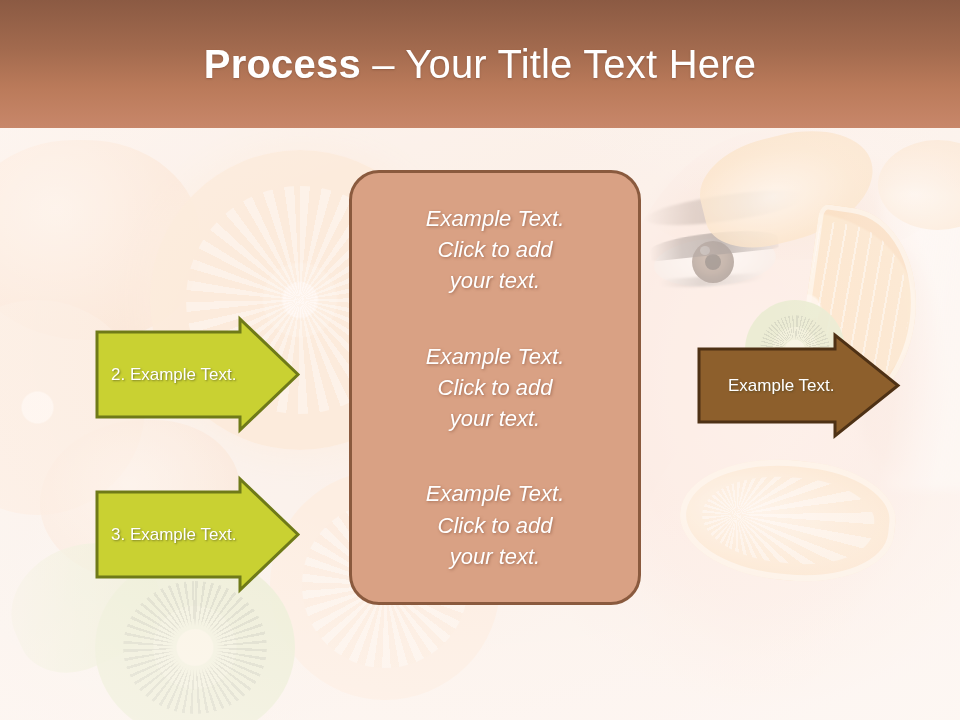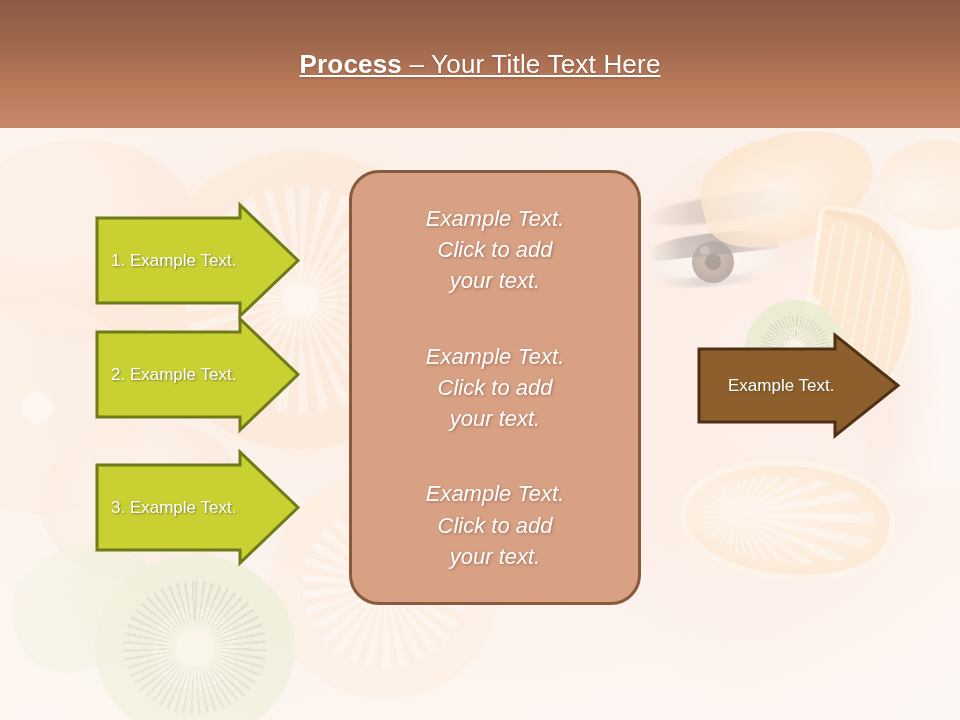--- a/index.html
+++ b/index.html
@@ -277,25 +277,24 @@
     position: absolute;
     left: 0; top: 0;
     width: 960px; height: 128px;
     background: linear-gradient(180deg, #8b5a43 0%, #a26a4e 38%, #ba7a5a 68%, #c8876a 100%);
     display: flex;
     align-items: center;
     justify-content: center;
   }
   .title-text {
     color: #ffffff;
-    font-size: 26px;
+    font-size: 40px;
     letter-spacing: .2px;
     white-space: nowrap;
     text-shadow: 0 1px 2px rgba(90,50,35,.35);
-    text-decoration: underline;
   }
   .title-strong { font-weight: bold; }
   .title-rest { font-weight: normal; }
 
   
   .arrow {
     position: absolute;
     display: flex;
     align-items: center;
   }
@@ -305,21 +304,21 @@
     color: #ffffff;
     font-size: 17px;
     white-space: nowrap;
     text-shadow: 1px 1px 2px rgba(60,60,30,.55);
     z-index: 2;
   }
   .green-arrow { left: 95px; width: 205px; height: 115px; }
   .green-arrow .arrow-label { margin-left: 16px; }
   .ga1 { top: 203px; }
   .ga2 { top: 317px; }
-  .ga3 { top: 450px; }
+  .ga3 { top: 477px; }
 
   .brown-arrow {
     left: 697px; top: 333px; width: 203px; height: 105px;
   }
   .brown-arrow .arrow-label { margin-left: 31px; font-size: 17px; }
 
   
   .center-box {
     position: absolute;
     left: 349px; top: 170px;
@@ -379,26 +378,20 @@
     <div class="bg-layer orange-lower"></div>
 
     <div class="bg-wash"></div>
     <div class="bg-vignette"></div>
   </div>
 
   <div class="title-banner">
     <div class="title-text"><span class="title-strong">Process</span><span class="title-rest"> – Your Title Text Here</span></div>
   </div>
 
-  <div class="arrow green-arrow ga1">
-    <svg viewBox="0 0 205 115" preserveAspectRatio="none">
-      <polygon points="2,15 145,15 145,2 203,57.5 145,113 145,100 2,100" fill="#c9d132" stroke="#6f7a18" stroke-width="3" stroke-linejoin="miter"></polygon>
-    </svg>
-    <span class="arrow-label">1. Example Text.</span>
-  </div>
 
   <div class="arrow green-arrow ga2">
     <svg viewBox="0 0 205 115" preserveAspectRatio="none">
       <polygon points="2,15 145,15 145,2 203,57.5 145,113 145,100 2,100" fill="#c9d132" stroke="#6f7a18" stroke-width="3" stroke-linejoin="miter"></polygon>
     </svg>
     <span class="arrow-label">2. Example Text.</span>
   </div>
 
   <div class="arrow green-arrow ga3">
     <svg viewBox="0 0 205 115" preserveAspectRatio="none">

